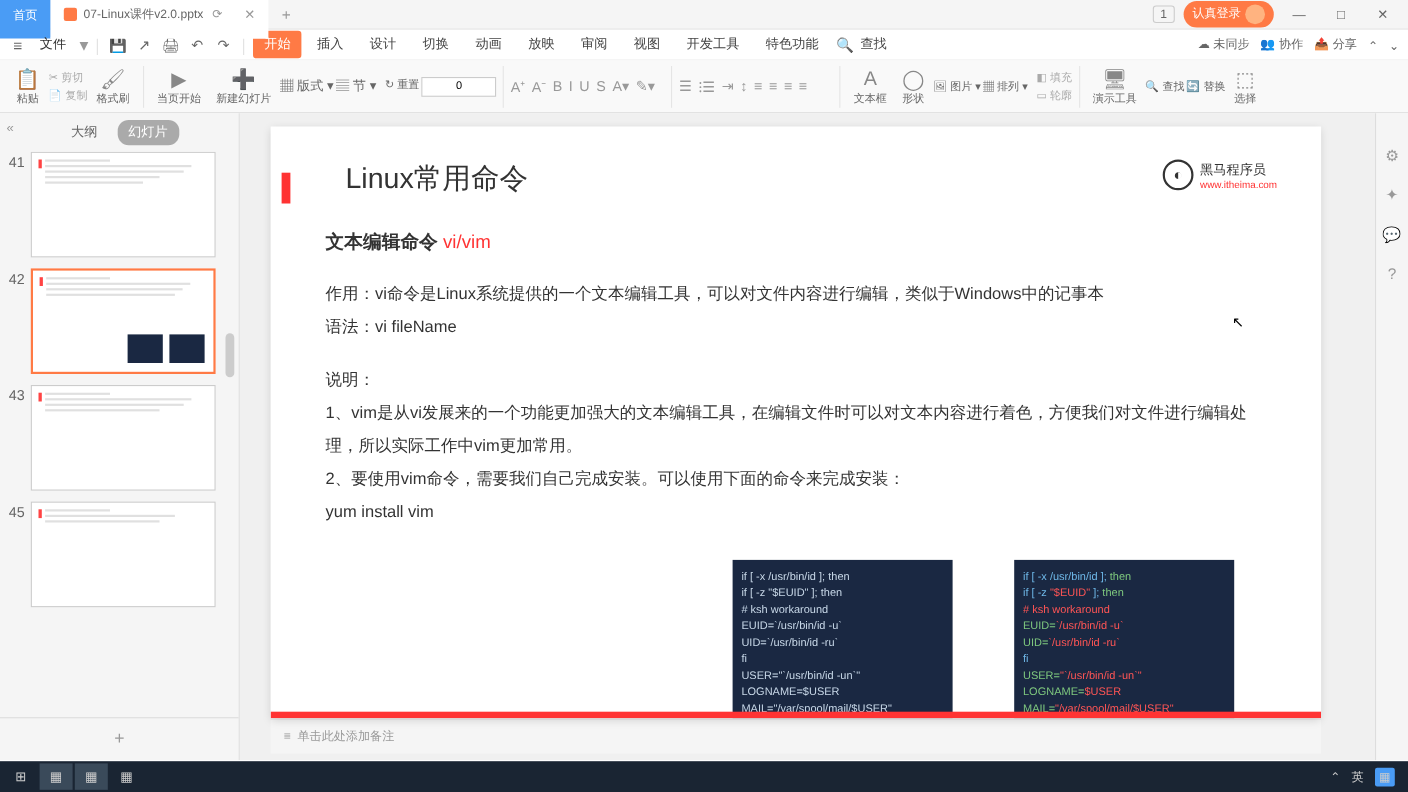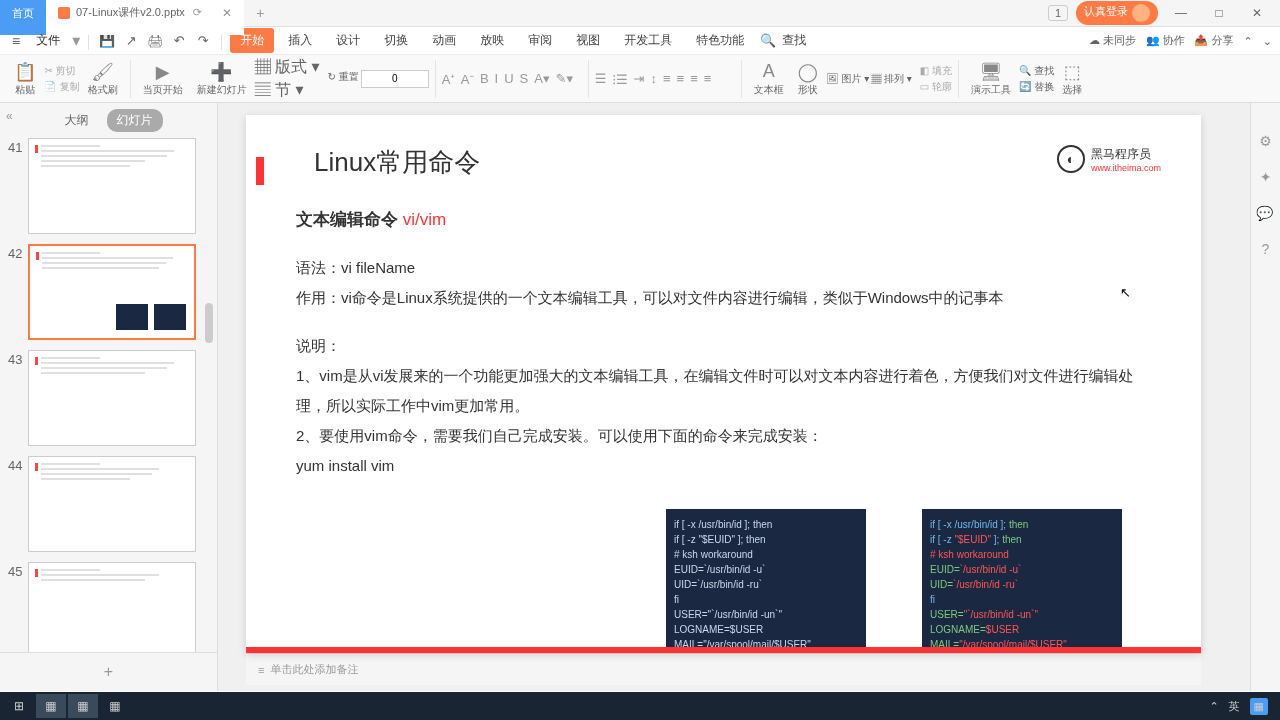--- a/index.html
+++ b/index.html
@@ -145,21 +145,21 @@
     </div>
   <div class="rsep"></div>
   <div class="rgroup">
       <span class="icn">▶</span>
       <span class="lbl">当页开始</span>
     </div>
   <div class="rgroup">
       <span class="icn">➕</span>
       <span class="lbl">新建幻灯片</span>
     </div>
-  <div style="display:flex;flex-direction:column;font-size:16px;color:#666;gap:2px">
+  <div style="display:flex;font-size:12px;color:#666;gap:2px">
     <span>▦ <span>版式</span> ▾</span>
     <span>▤ <span>节</span> ▾</span>
   </div>
   <div style="display:flex;font-size:10px;color:#666;gap:2px;margin-left:6px">
     <span>↻ <span>重置</span></span>
     <input class="rinput" value="0" style="">
   </div>
   <div class="rsep"></div>
   <div class="ribbon-small">
     <span>A⁺</span>
@@ -197,21 +197,21 @@
   </div>
   <div style="display:flex;flex-direction:column;font-size:10px;color:#aaa;gap:2px;margin-left:6px">
     <span>◧ <span>填充</span></span>
     <span>▭ 轮廓</span>
   </div>
   <div class="rsep"></div>
   <div class="rgroup">
       <span class="icn">🖥</span>
       <span class="lbl">演示工具</span>
     </div>
-  <div style="display:flex;flex-direction:column;font-size:10px;color:#666;gap:2px">
+  <div style="display:flex;flex-direction:row;font-size:10px;color:#666;gap:2px">
     <span>🔍 <span>查找</span></span>
     <span>🔄 <span>替换</span></span>
   </div>
   <div class="rgroup">
       <span class="icn">⬚</span>
       <span class="lbl">选择</span>
     </div>
 </div>
 
 <div class="main">
@@ -257,32 +257,20 @@
             <div class="thumb-bar"></div>
             <div class="thumb-lines">
               <div class="tl" style="width:40%"></div>
               <div class="tl" style="width:90%"></div>
               <div class="tl" style="width:85%"></div>
               <div class="tl" style="width:70%"></div>
             </div>
           </div>
       </div>
       <div class="thumb-item">
-        <div class="thumb-num">44</div>
-        <div class="thumb">
-            <div class="thumb-bar"></div>
-            <div class="thumb-lines">
-              <div class="tl" style="width:40%"></div>
-              <div class="tl" style="width:80%"></div>
-              <div class="tl" style="width:75%"></div>
-              <div class="tl" style="width:60%"></div>
-            </div>
-          </div>
-      </div>
-      <div class="thumb-item">
         <div class="thumb-num">45</div>
         <div class="thumb">
             <div class="thumb-bar"></div>
             <div class="thumb-lines">
               <div class="tl" style="width:40%"></div>
               <div class="tl" style="width:80%"></div>
               <div class="tl" style="width:70%"></div>
             </div>
           </div>
       </div>
@@ -299,22 +287,22 @@
         <div class="logo-text">
             <div>黑马程序员</div>
             <div class="small">www.itheima.com</div>
           </div>
       </div>
       <h1 class="slide-title">Linux常用命令</h1>
       <div class="sub-title">
         <b>文本编辑命令 </b><span class="hl">vi/vim</span>
       </div>
       <div class="body-text">
+        <div>作用：vi命令是Linux系统提供的一个文本编辑工具，可以对文件内容进行编辑，类似于Windows中的记事本</div>
         <div>语法：vi fileName</div>
-        <div>作用：vi命令是Linux系统提供的一个文本编辑工具，可以对文件内容进行编辑，类似于Windows中的记事本</div>
       </div>
       <div class="body-text">
         <div>说明：</div>
         <div>1、vim是从vi发展来的一个功能更加强大的文本编辑工具，在编辑文件时可以对文本内容进行着色，方便我们对文件进行编辑处理，所以实际工作中vim更加常用。</div>
         <div>2、要使用vim命令，需要我们自己完成安装。可以使用下面的命令来完成安装：</div>
         <div>yum install vim</div>
       </div>
       <div class="code-boxes">
         <div class="code-box">
 <div>if [ -x /usr/bin/id ]; then</div>

